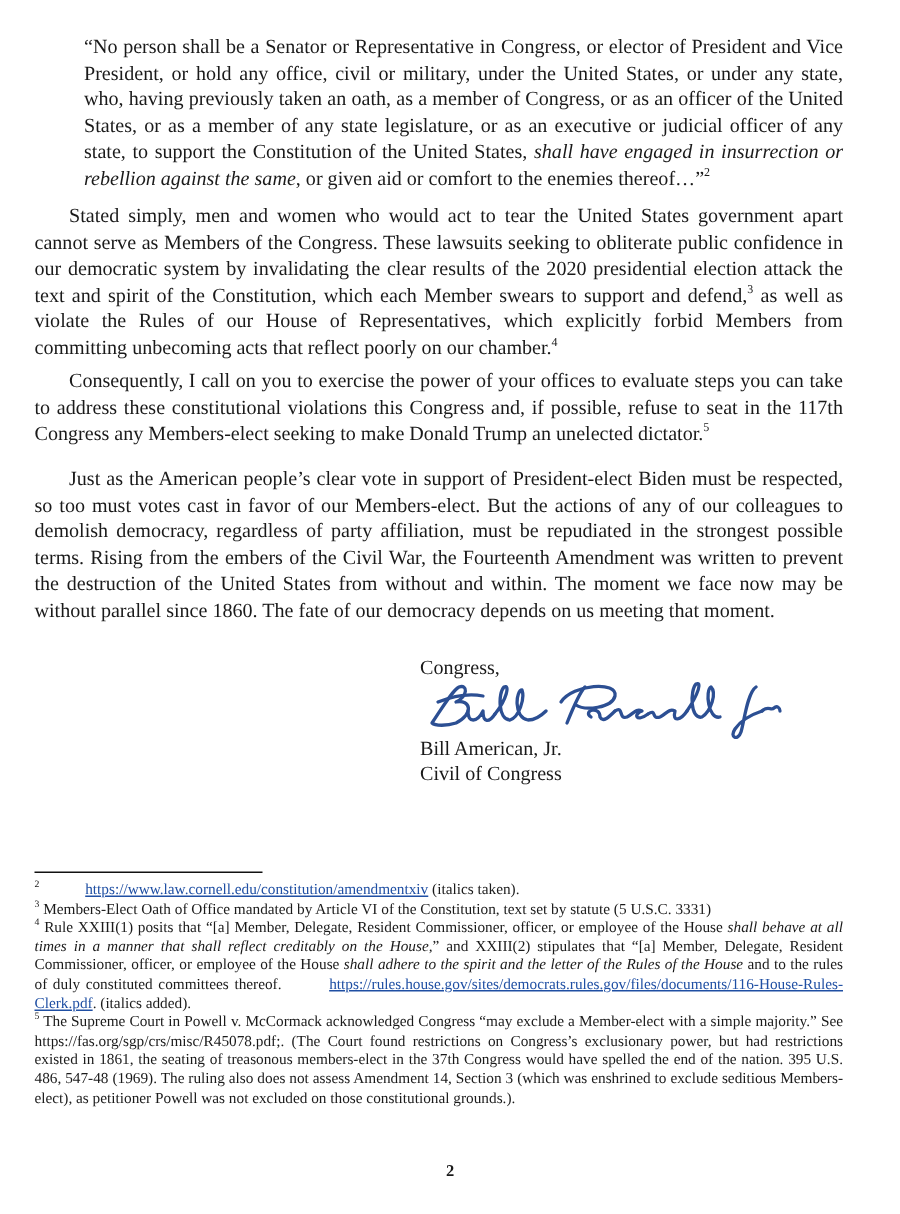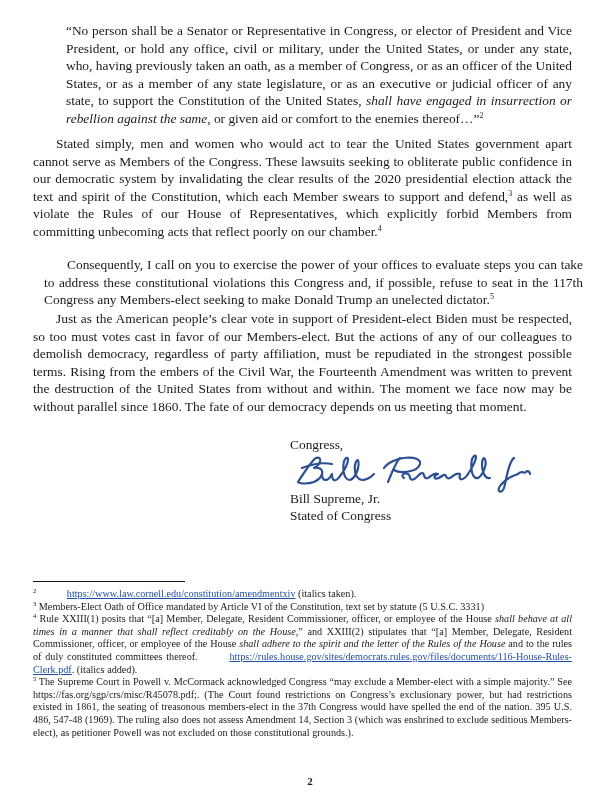--- a/index.html
+++ b/index.html
@@ -10,21 +10,21 @@
     body {
       width: 600px;
       height: 809px;
       position: relative;
       overflow: hidden;
       font-family: "Liberation Serif", "DejaVu Serif", serif;
       color: #1a1a1a;
     }
     .page {
       position: absolute;
-      left: 10px; top: 0;
+      left: 0; top: 0;
       width: 520px;
       height: 809px;
     }
     .blockquote {
       position: absolute;
       left: 56px;
       top: 22px;
       width: 506px;
       font-size: 13.4px;
       line-height: 17.6px;
@@ -116,21 +116,21 @@
 <div class="page">
 
   <p class="blockquote" style="margin:0;">
     <span>“No person shall be a Senator or Representative in Congress, or elector of President and Vice President, or hold any office, civil or military, under the United States, or under any state, who, having previously taken an oath, as a member of Congress, or as an officer of the United States, or as a member of any state legislature, or as an executive or judicial officer of any state, to support the Constitution of the United States, </span><em>shall have engaged in insurrection or rebellion against the same</em><span>, or given aid or comfort to the enemies thereof…”</span><sup>2</sup>
   </p>
 
   <p class="para p1" style="margin:0;">
     <span>Stated simply, men and women who would act to tear the United States government apart cannot serve as Members of the Congress. These lawsuits seeking to obliterate public confidence in our democratic system by invalidating the clear results of the 2020 presidential election attack the text and spirit of the Constitution, which each Member swears to support and defend,</span><sup>3</sup><span> as well as violate the Rules of our House of Representatives, which explicitly forbid Members from committing unbecoming acts that reflect poorly on our chamber.</span><sup>4</sup>
   </p>
 
-  <p class="para p2" style="margin:11px;">
+  <p class="para p2" style="margin:0;">
     <span>Consequently, I call on you to exercise the power of your offices to evaluate steps you can take to address these constitutional violations this Congress and, if possible, refuse to seat in the 117th Congress any Members-elect seeking to make Donald Trump an unelected dictator.</span><sup>5</sup>
   </p>
 
   <p class="para p3" style="margin:0;font-family:Liberation Serif, serif;">
     <span>Just as the American people’s clear vote in support of President-elect Biden must be respected, so too must votes cast in favor of our Members-elect. But the actions of any of our colleagues to demolish democracy, regardless of party affiliation, must be repudiated in the strongest possible terms. Rising from the embers of the Civil War, the Fourteenth Amendment was written to prevent the destruction of the United States from without and within. The moment we face now may be without parallel since 1860. The fate of our democracy depends on us meeting that moment.</span>
   </p>
 
   <div class="closing">Congress,</div>
 
   <div class="signature">
@@ -151,22 +151,22 @@
         <path d="M128 22 C 134 18, 130 28, 136 26 C 140 24, 142 20, 146 22 C 140 24, 142 30, 150 24"></path>
         <path d="M150 24 C 156 20, 152 28, 158 26 C 162 24, 164 20, 168 22 C 166 30, 172 28, 176 22"></path>
         <path d="M176 22 C 184 10, 186 2, 182 4 C 178 8, 178 28, 186 26 C 192 22, 196 10, 192 6 C 188 8, 190 28, 198 26"></path>
 
         <path d="M222 6 C 216 10, 214 30, 212 36 C 210 42, 204 40, 208 34 C 212 28, 220 24, 226 22"></path>
         <path d="M226 22 C 230 18, 232 22, 234 20 C 236 18, 238 20, 238 22"></path>
       </g>
     </svg>
   </div>
 
-  <div class="signer-name">Bill Supreme, Jr.</div>
-  <div class="signer-title">Stated of Congress</div>
+  <div class="signer-name">Bill American, Jr.</div>
+  <div class="signer-title">Civil of Congress</div>
 
   <div class="fn-rule"></div>
 
   <div class="footnotes">
     <p class="fn">
       <sup>2</sup> <a class="link">https://www.law.cornell.edu/constitution/amendmentxiv</a><span> (italics taken).</span>
     </p>
     <p class="fn">
       <sup>3</sup><span> Members-Elect Oath of Office mandated by Article VI of the Constitution, text set by statute (5 U.S.C. 3331)</span>
     </p>

